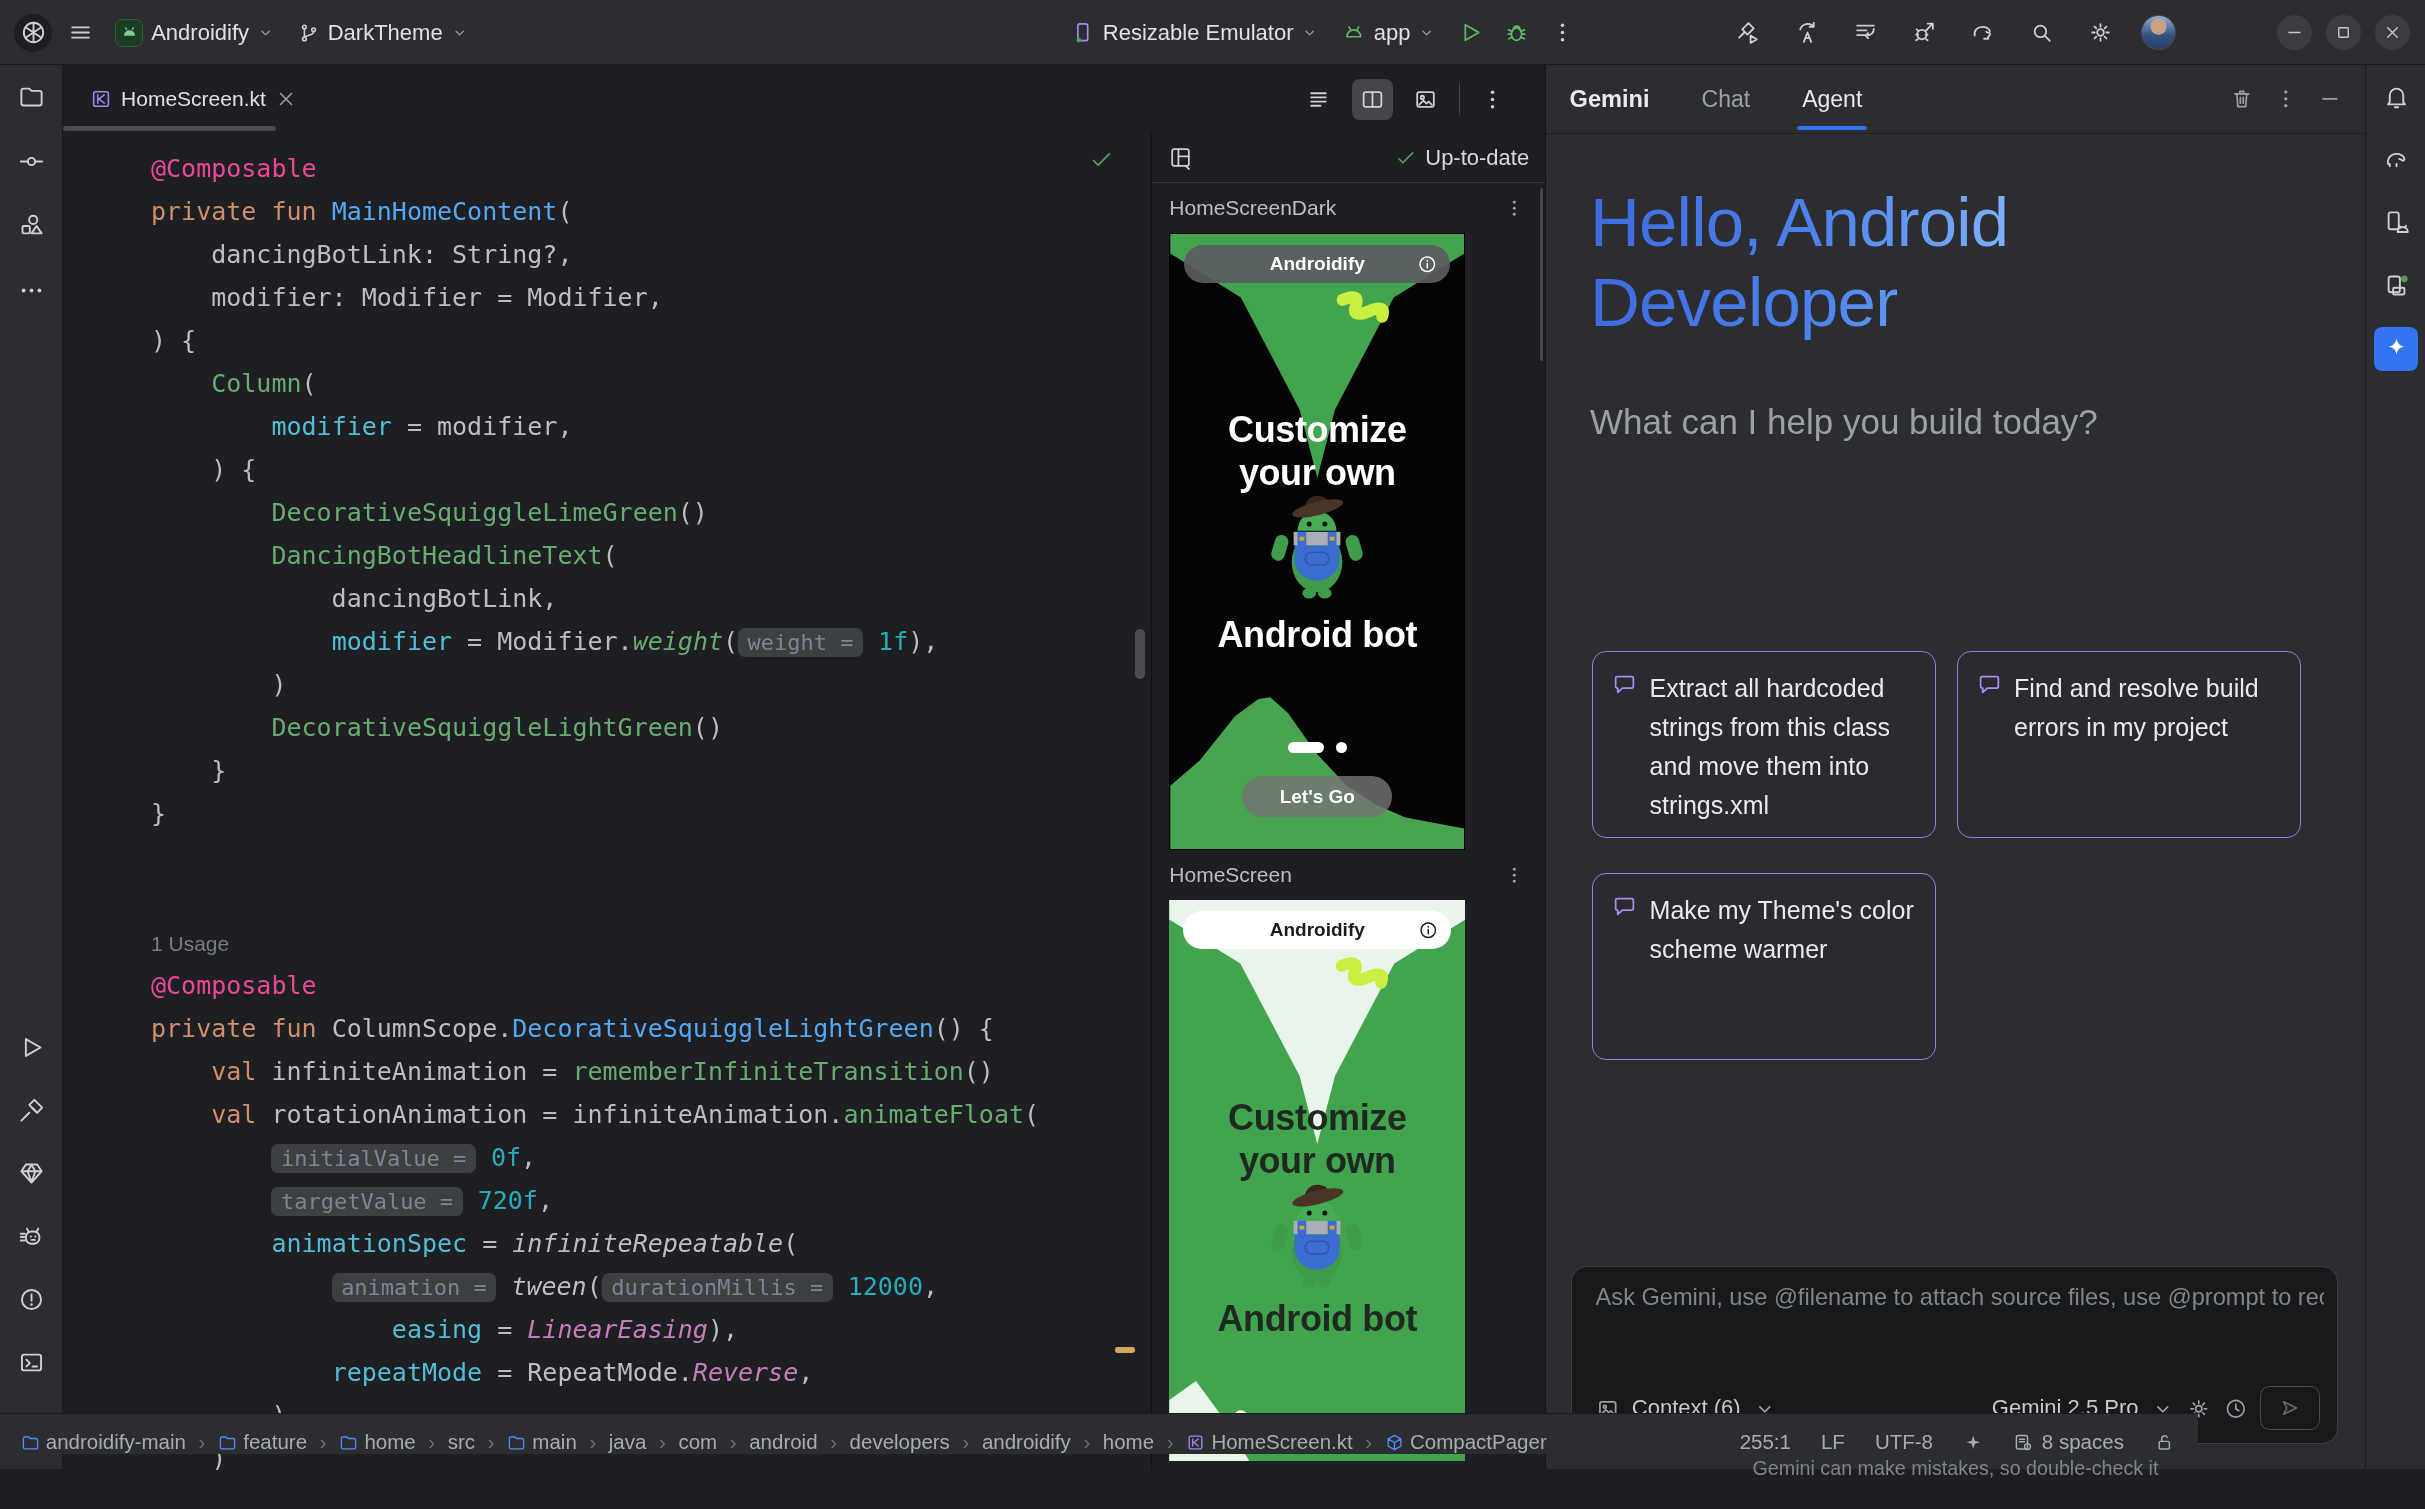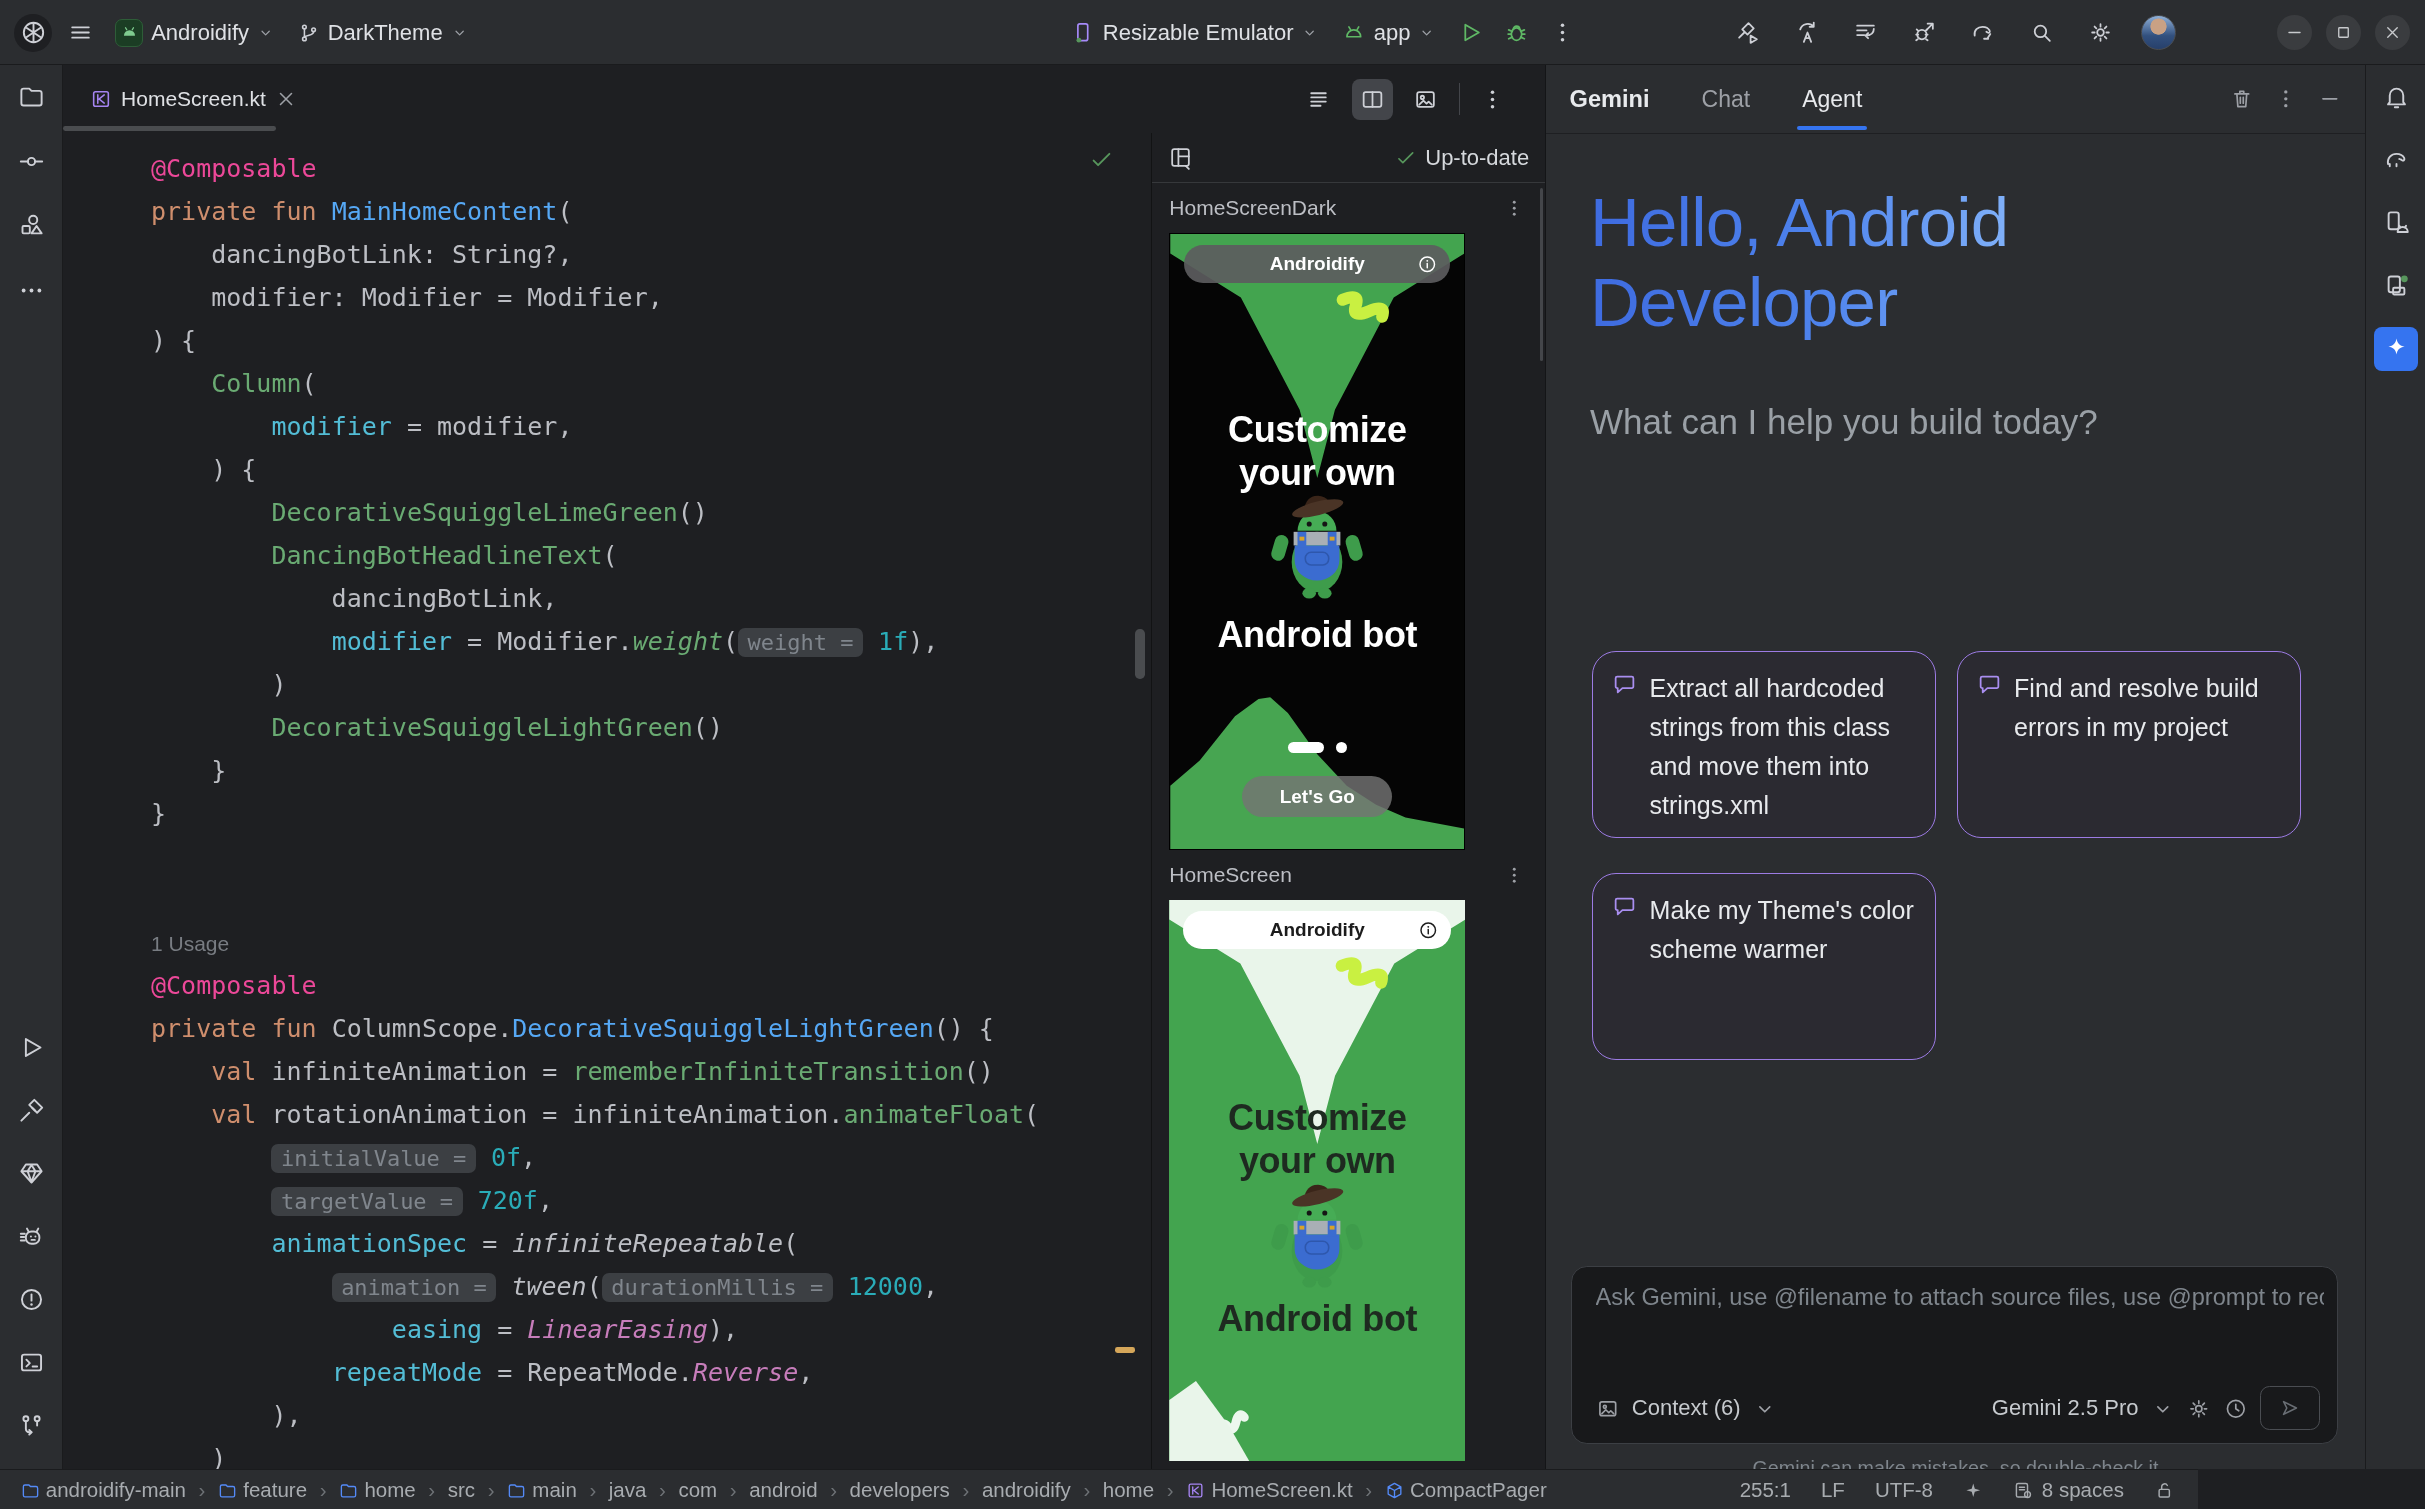--- a/index.html
+++ b/index.html
@@ -118,35 +118,35 @@
   #ghead .title { font-size:23.6px; font-weight:bold; color:#E8EAED; }
   .gtab { font-size:23px; color:#9DA0A6; margin-left:52px; position:relative; height:69px; display:flex; align-items:center; }
   .gtab.active { color:#E8EAED; }
   .gtab.active::after { content:""; position:absolute; left:-4.7px; right:-4.7px; bottom:3.2px; height:4.7px; border-radius:2.4px; background:#3574F0; }
   #ghead-actions { margin-left:auto; display:flex; align-items:center; gap:20.5px; }
   #ghead-actions .ico { width:23.6px; height:23.6px; color:#9DA0A6; }
   #greeting { position:absolute; left:44px; top:118px; font-size:69px; line-height:80px; letter-spacing:-0.8px;
     background:linear-gradient(90deg,#3E6BE0 0%,#4E83EC 55%,#7FB0F9 100%); -webkit-background-clip:text; background-clip:text; color:transparent; }
   #gsubtitle { position:absolute; left:44px; top:337px; font-size:35px; color:#9AA0A6; }
   #gcards { position:absolute; left:46px; top:586px; width:728px; display:grid; grid-template-columns:344px 344px; grid-auto-rows:187px; column-gap:20.5px; row-gap:35px; }
-  .gcard { border:1.6px solid #9C7BE3; border-radius:24px; background:#2B2A31; padding:17.3px 19px; display:flex; gap:12.6px; }
+  .gcard { border:1.6px solid #9C7BE3; border-radius:14px; background:#2B2A31; padding:17.3px 19px; display:flex; gap:12.6px; }
   .gcard .ico { width:25px; height:25px; flex:0 0 25px; margin-top:3.2px; color:#A98EF0; }
   .gcard .gc-text { font-size:25px; line-height:39px; color:#E8EAED; }
   #ginput { position:absolute; left:25px; right:27px; top:1201px; height:178px; background:#18191B; border:1.6px solid #3C3F44; border-radius:15.8px; }
   #gplaceholder { position:absolute; left:23.6px; top:17.3px; right:12.6px; font-size:23.6px; color:#7E858C; white-space:nowrap; overflow:hidden; }
   #ginput-row { position:absolute; left:23.6px; right:17.3px; bottom:12.6px; height:44px; display:flex; align-items:center; gap:12.6px; }
   #ginput-row .ico { width:23.6px; height:23.6px; color:#9DA0A6; }
   .ctx-label, .model-label { font-size:22px; color:#C6CACE; }
   .grow { flex:1; }
   #send-btn { width:60px; height:44px; border:1.6px solid #4A4D52; border-radius:9.5px; display:flex; align-items:center; justify-content:center; }
   #send-btn .ico { width:22px; height:22px; color:#6A6F75; }
   #gdisclaimer { position:absolute; left:0; width:100%; top:1392px; text-align:center; font-size:19.7px; color:#7E858C; }
 
   
-  #statusbar { position:absolute; left:0; top:1469px; width:2198px; height:41px; background:#2B2D30; border-top:0.8px solid #1A1B1D; display:flex; align-items:center; padding:0 23.6px 0 20.5px; font-size:20.5px; color:#A8ACB0; }
+  #statusbar { position:absolute; left:0; top:1413px; width:2198px; height:41px; background:#2B2D30; border-top:0.8px solid #1A1B1D; display:flex; align-items:flex-end; padding:0 23.6px 0 20.5px; font-size:20.5px; color:#A8ACB0; }
   #breadcrumbs { display:flex; align-items:center; gap:12.6px; white-space:nowrap; overflow:hidden; flex:1; }
   .crumb { display:flex; align-items:center; gap:6.3px; }
   .crumb .ico { width:19px; height:19px; }
   .crumb-sep { color:#6E7276; font-size:20.5px; }
   #status-right { display:flex; align-items:center; gap:30px; margin-left:19px; }
   #status-right .ico { width:20.5px; height:20.5px; color:#A8ACB0; }
   .sr-item { display:flex; align-items:center; gap:7.9px; }
 </style>
 </head>
 <body>

